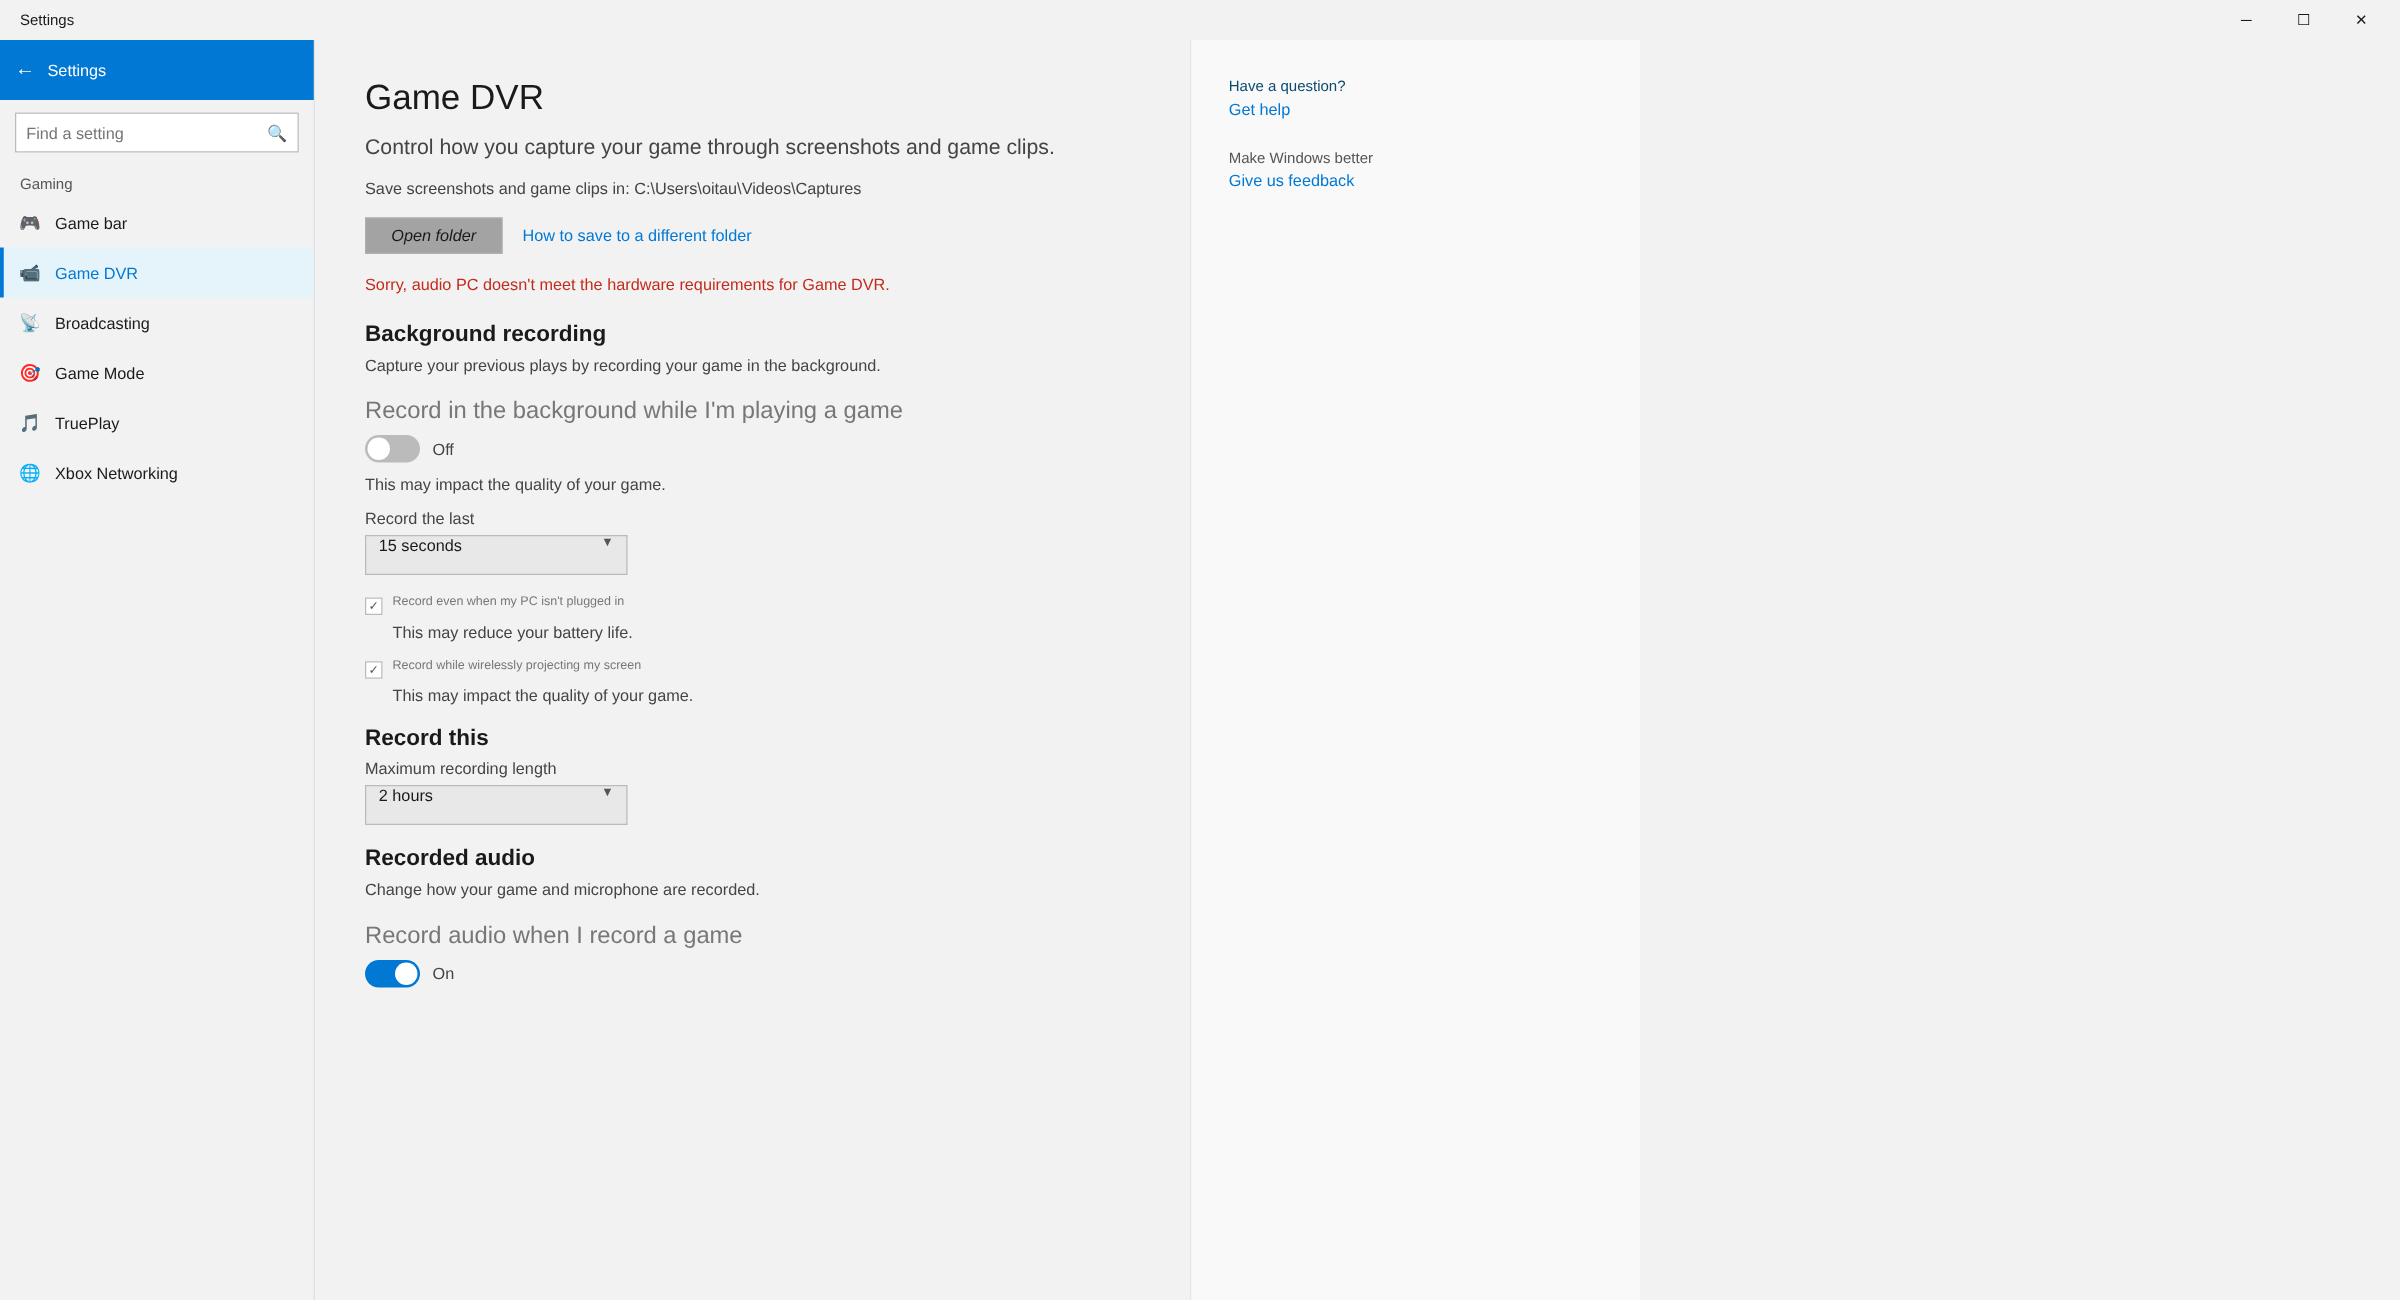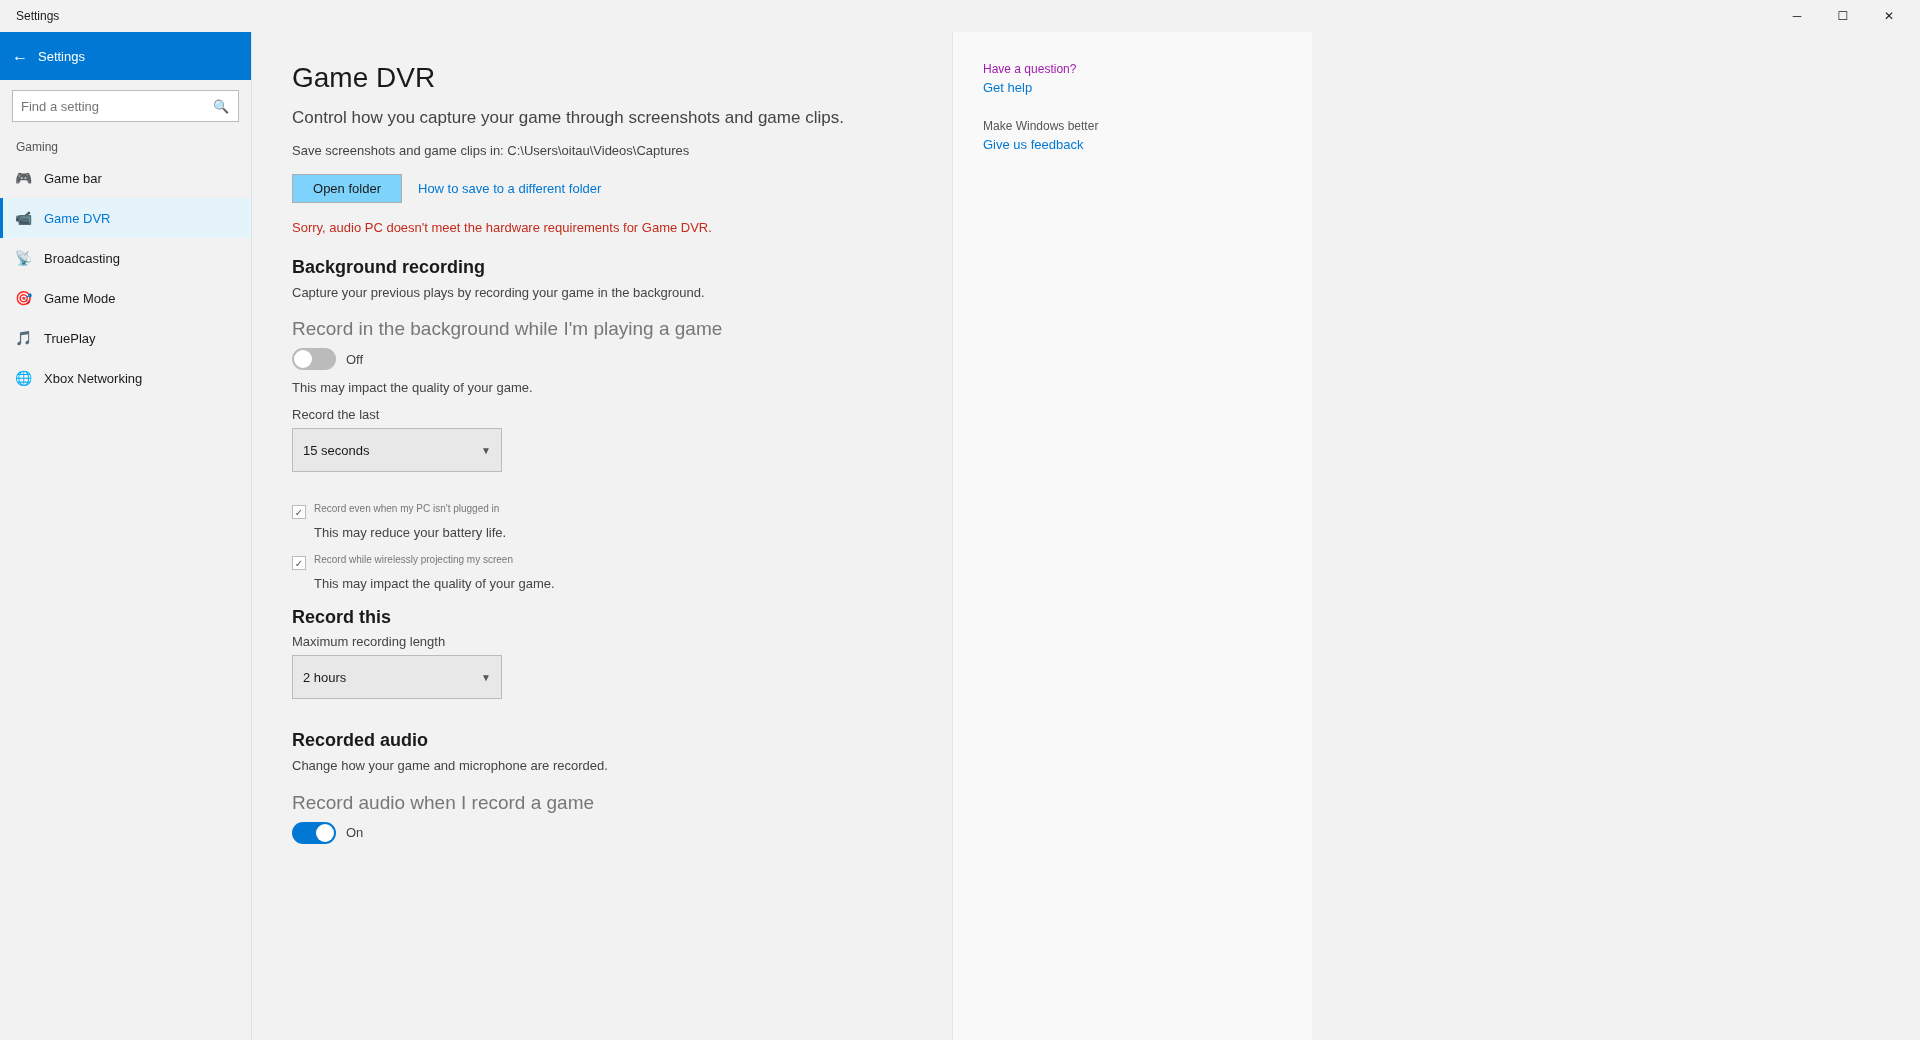--- a/index.html
+++ b/index.html
@@ -171,27 +171,28 @@
       line-height: 1.4;
     }
 
     .button-row {
       display: flex;
       align-items: center;
       gap: 16px;
       margin-bottom: 16px;
     }
     .btn-open-folder {
-      background: #7dd3fc;
+      background: #a3a3a3;
       border: 1px solid #adadad;
       padding: 6px 16px;
       font-size: 13px;
       cursor: pointer;
       color: #1a1a1a;
       min-width: 110px;
+      font-style: italic;
     }
 
     .how-to-link {
       color: #0078d4;
       text-decoration: none;
       font-size: 13px;
       cursor: pointer;
     }
 
     .error-text {
@@ -260,31 +261,31 @@
     }
 
     .record-last-label {
       font-size: 13px;
       color: #444;
       margin-bottom: 6px;
     }
 
     .dropdown-select {
       width: 210px;
-      height: 44px;
+      height: 32px;
       border: 1px solid #bbb;
       background: #e8e8e8;
       display: flex;
-      align-items: center;
+      align-items: flex-start;
       justify-content: space-between;
       padding: 0 10px;
       cursor: pointer;
       font-size: 13px;
       color: #1a1a1a;
-      margin-bottom: 31px;
+      margin-bottom: 16px;
     }
     .dropdown-chevron { font-size: 10px; color: #555; }
 
     .checkbox-row {
       display: flex;
       align-items: flex-start;
       gap: 8px;
       margin-bottom: 6px;
     }
     .checkbox-input {
@@ -323,21 +324,21 @@
     
     .right-panel {
       width: 360px;
       padding: 30px 30px;
       flex-shrink: 0;
       border-left: 1px solid #e5e5e5;
       background: #f9f9f9;
     }
     .right-panel-label {
       font-size: 12px;
-      color: #a21caf;
+      color: #0c4a6e;
       margin-bottom: 4px;
     }
     .right-panel-link {
       color: #0078d4;
       font-size: 13px;
       text-decoration: none;
       cursor: pointer;
       display: block;
       margin-bottom: 24px;
     }

